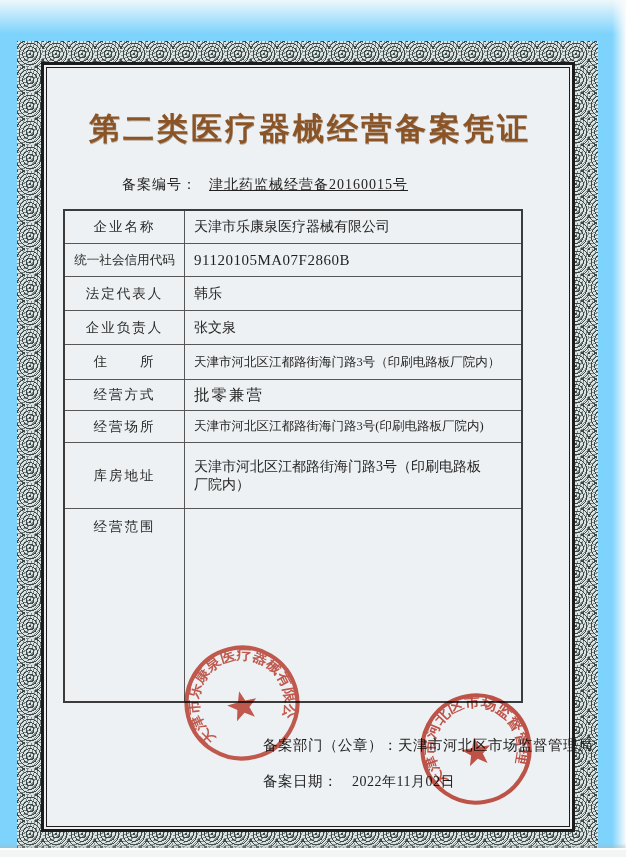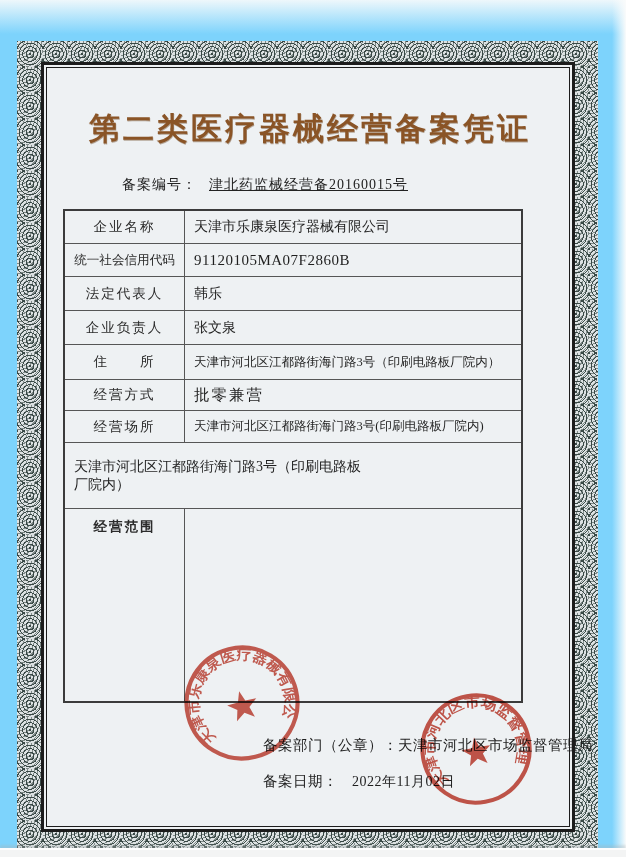--- a/index.html
+++ b/index.html
@@ -51,21 +51,21 @@
     text-align:center; font-size:13.5px; letter-spacing:2px; color:#2b2b2b;
     flex:none;
   }
   .cell-label.tight { letter-spacing:0; font-size:12.6px; }
   .cell-value {
     flex:1; display:flex; align-items:center;
     padding-left:9px; padding-right:2px; box-sizing:border-box;
     font-size:14px; color:#1f1f1f; white-space:pre-line;
   }
   .h32{height:32px}.h33{height:33px}.h34{height:34px}.h30{height:30px}.h31{height:31px}.h65{height:65px}.h192{height:192px}
-  .row.top-align .cell-label { align-items:flex-start; padding-top:9px;font-weight:bold; }
+  .row.top-align .cell-label { align-items:flex-start; padding-top:9px; }
   .row.top-align .cell-value { align-items:flex-start; padding-top:5px; }
   .v-code { font-size:15px; letter-spacing:0.5px; }
   .v-addr { font-size:12.5px; }
   .v-mode { font-size:15.5px; letter-spacing:2px; }
   .v-scope { font-size:12.5px; line-height:28px; letter-spacing:0.4px; }
 
   
   .dept-line { position:absolute; left:263px; top:736px; font-size:14.5px; color:#1e1e1e; letter-spacing:0.5px;text-align:center; }
   .date-line { position:absolute; left:263px; top:772px; font-size:14.5px; color:#1e1e1e; letter-spacing:0.5px; }
   .date-line .val { margin-left:14px; font-size:14px; }
@@ -123,20 +123,21 @@
     </div>
     <div class="row h30">
       <div class="cell-label">经营方式</div>
       <div class="cell-value v-mode">批零兼营</div>
     </div>
     <div class="row h31">
       <div class="cell-label">经营场所</div>
       <div class="cell-value v-addr">天津市河北区江都路街海门路3号(印刷电路板厂院内)</div>
     </div>
     <div class="row h65">
+      <div class="cell-label">库房地址</div>
       <div class="cell-value">天津市河北区江都路街海门路3号（印刷电路板
 厂院内）</div>
     </div>
     <div class="row h192 top-align">
       <div class="cell-label">经营范围</div>
     </div>
   </div>
 
   <div class="dept-line">
     <span>备案部门（公章）：</span><span>天津市河北区市场监督管理局</span>

